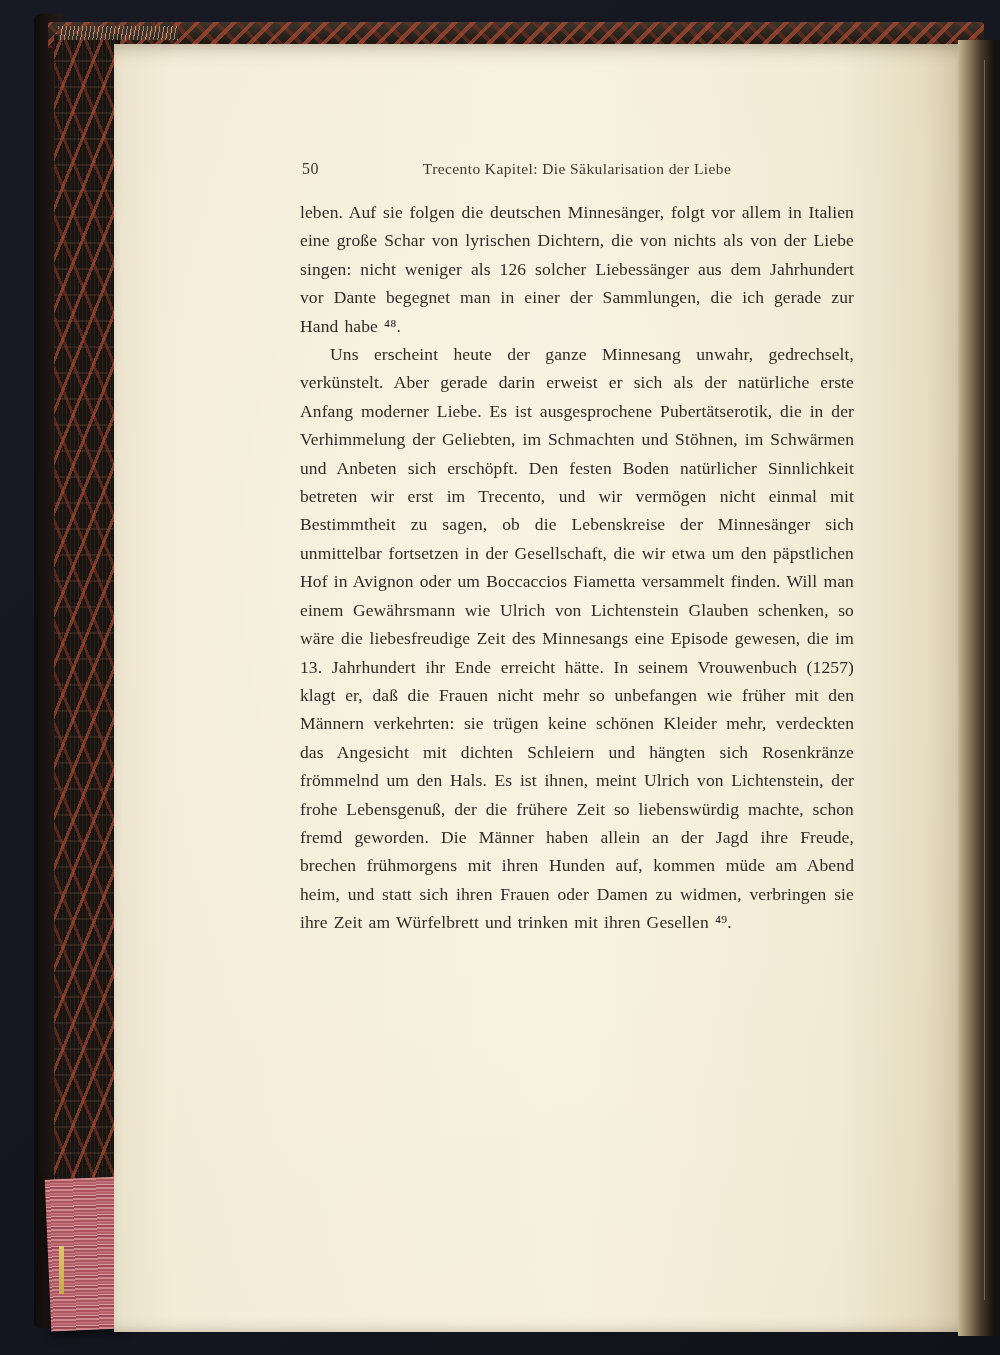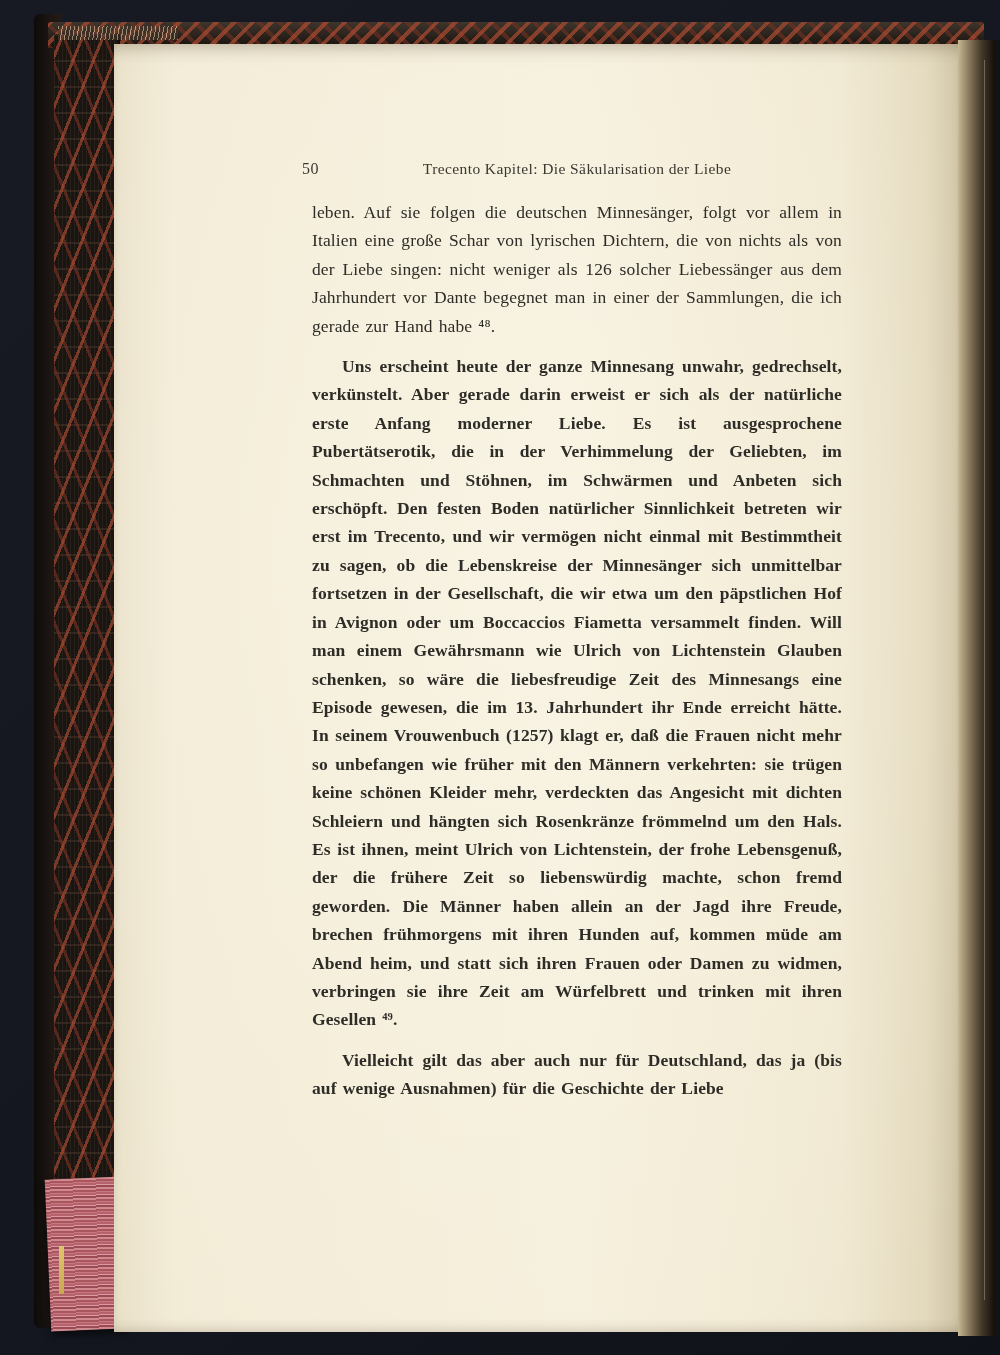--- a/index.html
+++ b/index.html
@@ -103,22 +103,22 @@
 
   .page-body {
     margin-top: 16px;
     font-size: 17.5px;
     line-height: 28.4px;
     text-align: justify;
     letter-spacing: .12px;
     word-spacing: 1.6px;
     hyphens: none;
   }
-  .para { margin: 12px; }
-  .para.indent { text-indent: 30px; font-weight: bold; }
+  .para { margin: 0; }
+  .para.indent { text-indent: 30px; }
 </style>
 </head>
 <body>
 
 <div class="scene">
 
   <div class="cover-left"></div>
   <div class="top-edge"></div>
   <div class="top-fan"></div>
   <div class="fore-edge"></div>
@@ -126,20 +126,19 @@
   <div class="edge-highlight"></div>
 
   <div class="page">
     <div class="page-header">
       <span class="page-number">50</span>
       <span class="running-title">Trecento Kapitel: Die Säkularisation der Liebe</span>
     </div>
     <div class="page-body">
       <p class="para">leben. Auf sie folgen die deutschen Minnesänger, folgt vor allem in Italien eine große Schar von lyrischen Dichtern, die von nichts als von der Liebe singen: nicht weniger als 126 solcher Liebessänger aus dem Jahrhundert vor Dante begegnet man in einer der Sammlungen, die ich gerade zur Hand habe ⁴⁸.</p>
       <p class="para indent">Uns erscheint heute der ganze Minnesang unwahr, gedrechselt, verkünstelt. Aber gerade darin erweist er sich als der natürliche erste Anfang moderner Liebe. Es ist ausgesprochene Pubertätserotik, die in der Verhimmelung der Geliebten, im Schmachten und Stöhnen, im Schwärmen und Anbeten sich erschöpft. Den festen Boden natürlicher Sinnlichkeit betreten wir erst im Trecento, und wir vermögen nicht einmal mit Bestimmtheit zu sagen, ob die Lebenskreise der Minnesänger sich unmittelbar fortsetzen in der Gesellschaft, die wir etwa um den päpstlichen Hof in Avignon oder um Boccaccios Fiametta versammelt finden. Will man einem Gewährsmann wie Ulrich von Lichtenstein Glauben schenken, so wäre die liebesfreudige Zeit des Minnesangs eine Episode gewesen, die im 13. Jahrhundert ihr Ende erreicht hätte. In seinem Vrouwenbuch (1257) klagt er, daß die Frauen nicht mehr so unbefangen wie früher mit den Männern verkehrten: sie trügen keine schönen Kleider mehr, verdeckten das Angesicht mit dichten Schleiern und hängten sich Rosenkränze frömmelnd um den Hals. Es ist ihnen, meint Ulrich von Lichtenstein, der frohe Lebensgenuß, der die frühere Zeit so liebenswürdig machte, schon fremd geworden. Die Männer haben allein an der Jagd ihre Freude, brechen frühmorgens mit ihren Hunden auf, kommen müde am Abend heim, und statt sich ihren Frauen oder Damen zu widmen, verbringen sie ihre Zeit am Würfelbrett und trinken mit ihren Gesellen ⁴⁹.</p>
-      <p class="para indent">Vielleicht gilt das aber auch nur für Deutschland, das ja (bis auf wenige Ausnahmen) für die Geschichte der Liebe</p>
     </div>
   </div>
 
   <div class="gutter"></div>
   <div class="gutter-line"></div>
 
 </div>
 
 </body></html>

